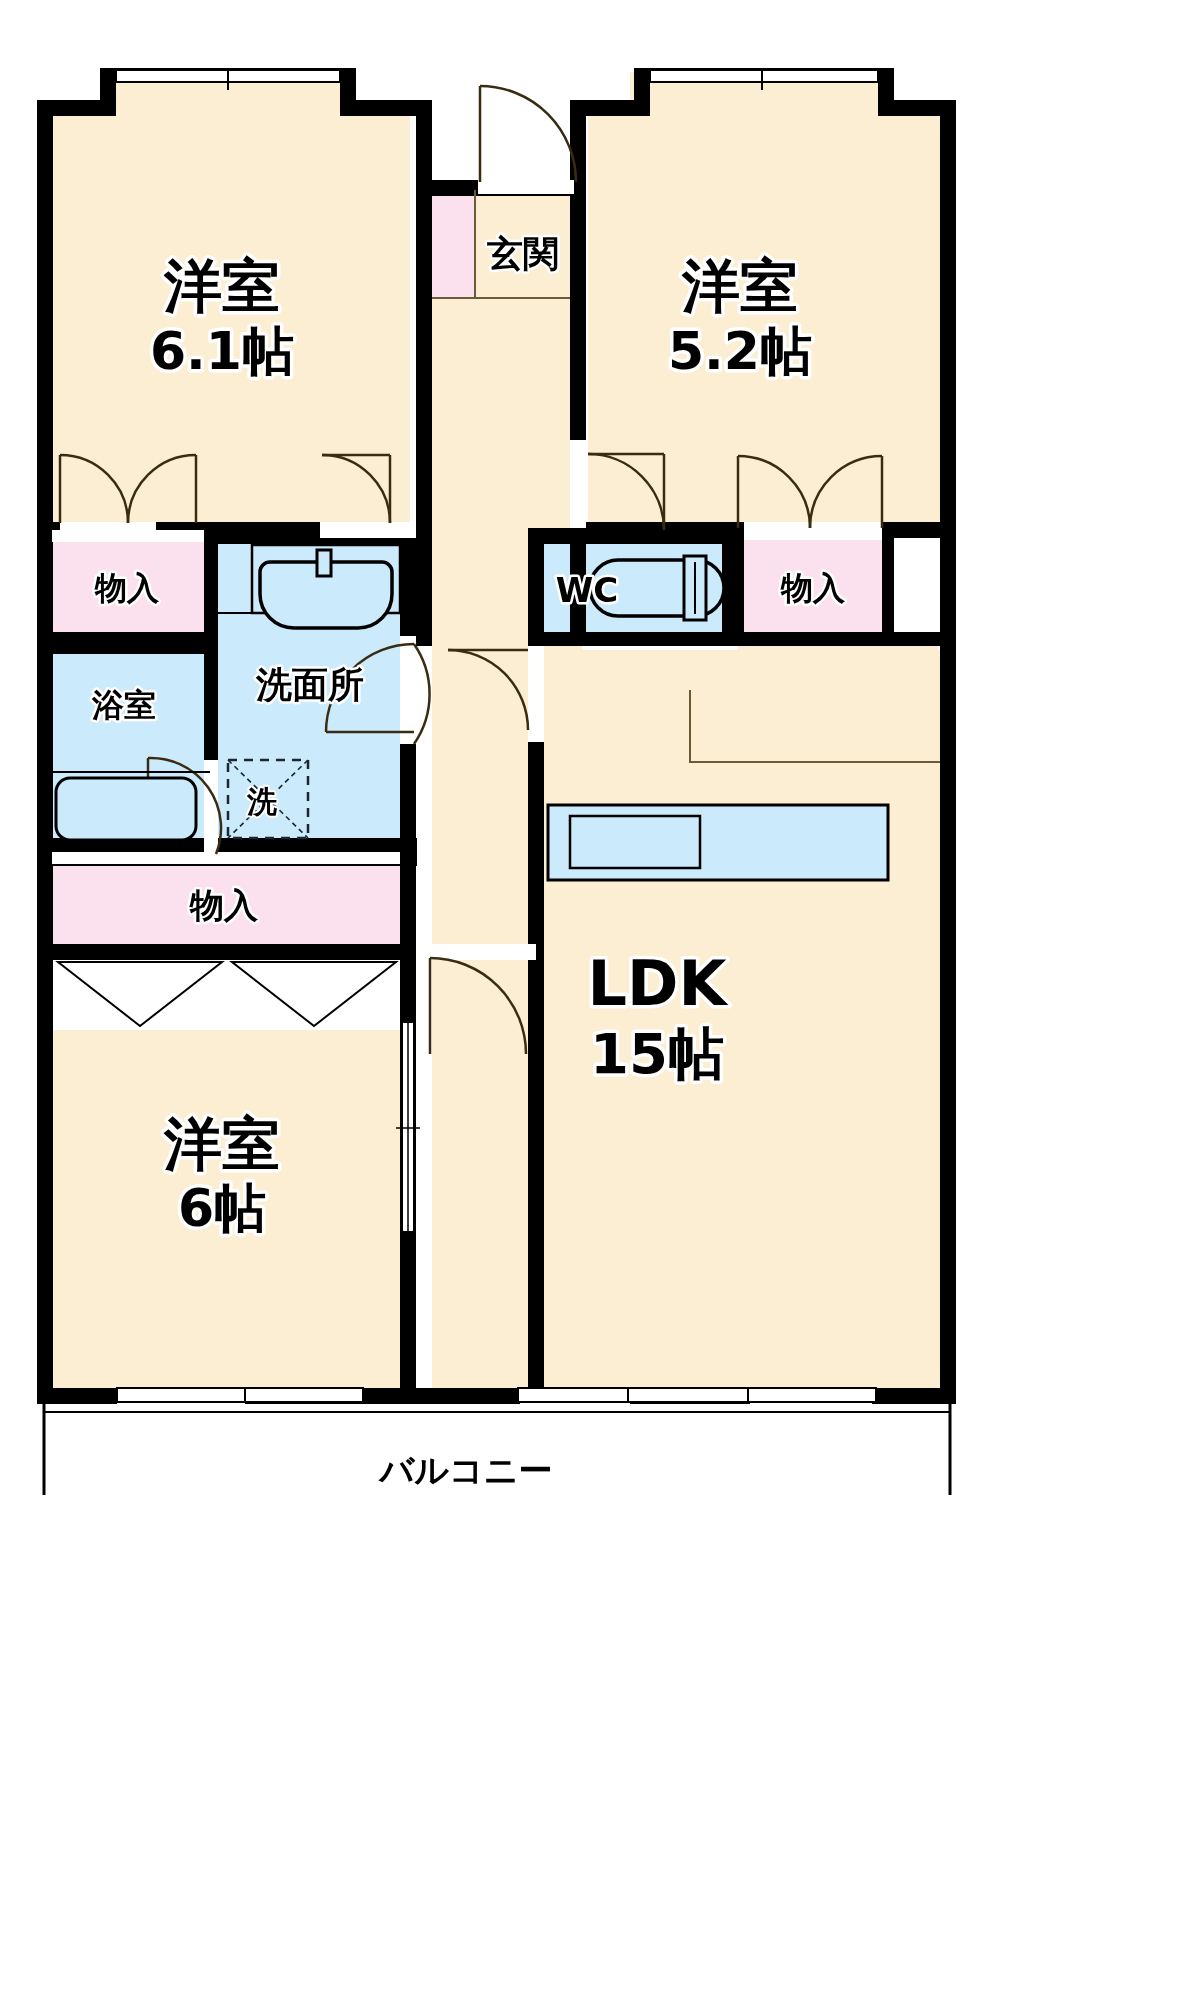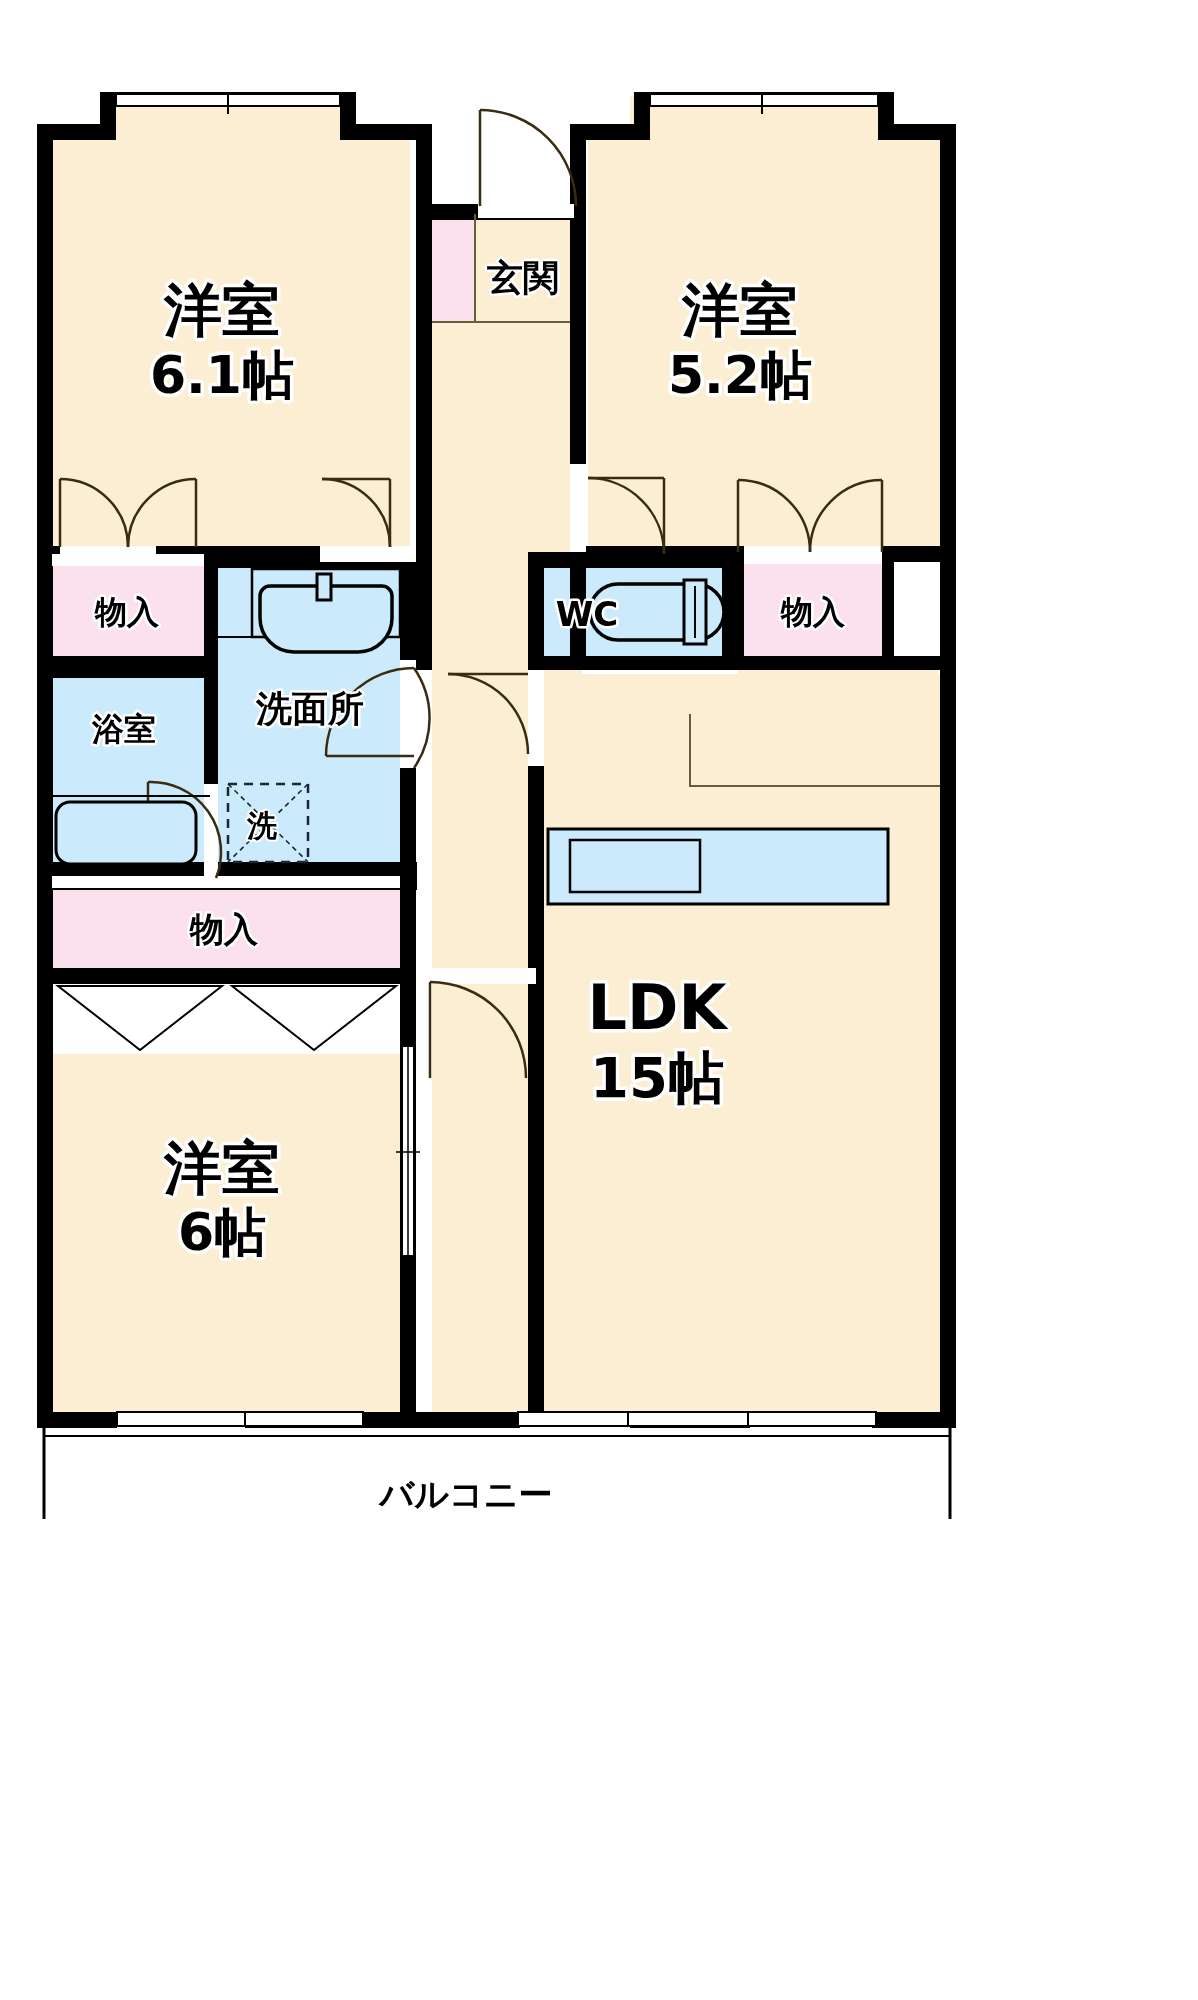--- a/index.html
+++ b/index.html
@@ -9,21 +9,20 @@
   }
   body {
     font-family: "Liberation Sans", "DejaVu Sans", sans-serif;
   }
   #stage {
     position: relative;
     width: 1198px;
     height: 1495px;
     background: #eab308;
     overflow: hidden;
-    margin-top: 24px;
   }
   svg#plan {
     display: block;
     width: 1198px;
     height: 2000px;
   }
   .rm-label {
     font-family: "DejaVu Sans", "Liberation Sans", sans-serif;
     font-weight: bold;
     fill: #000000;

